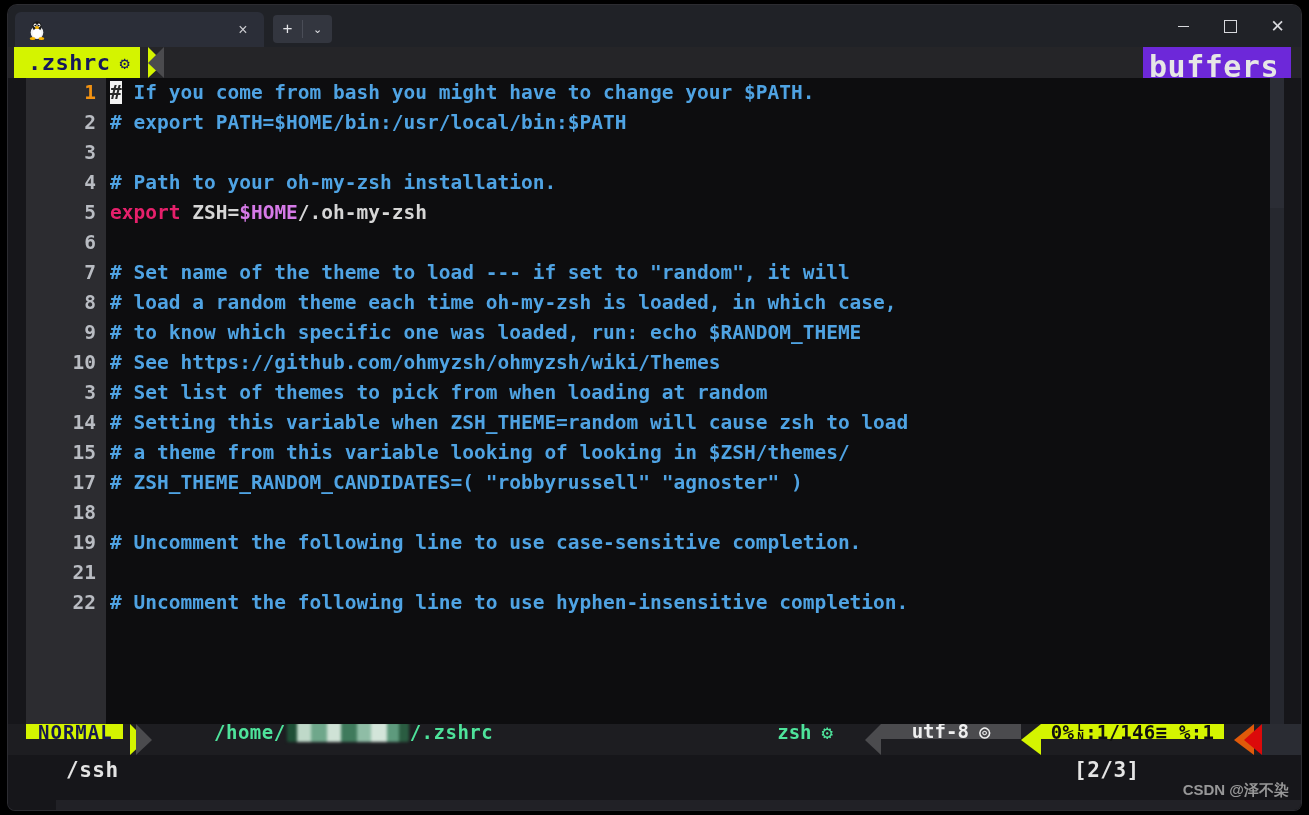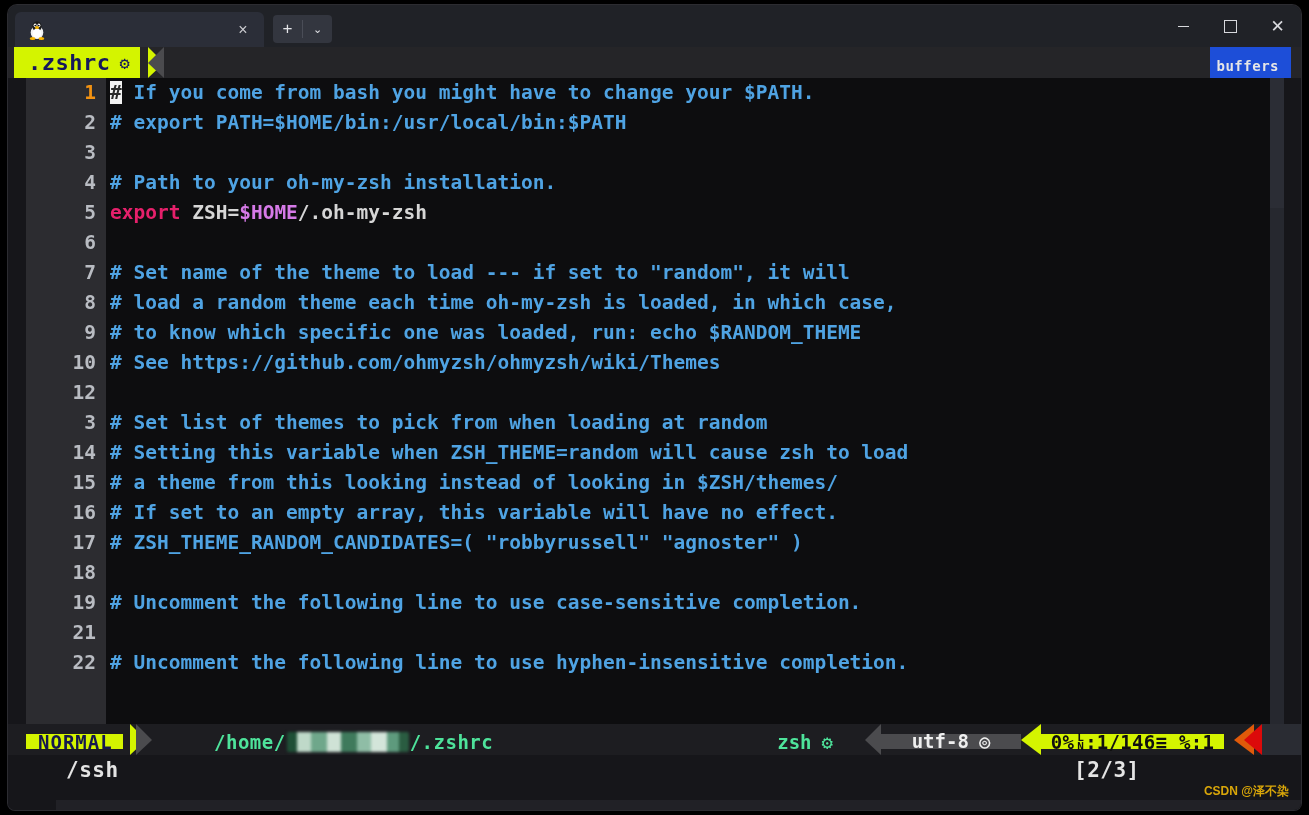--- a/index.html
+++ b/index.html
@@ -146,24 +146,24 @@
     border-top: 16px solid transparent;
     border-bottom: 15px solid transparent;
   }
   .buf-gear { margin-left: 9px; font-size: 17px; }
 
   #buf-right {
     position: absolute;
     right: 10px; top: 0;
     height: 38px;
     display: flex; align-items: center;
-    background: #1d4ed8;
+    background: #6d28d9;
     color: #e6e6e6;
     font-family: "DejaVu Sans Mono", monospace;
-    font-size: 14px;
+    font-size: 30px;
     font-weight: bold;
     padding: 0 12px 0 6px;
     letter-spacing: .5px;
   }
   #buf-right-arrow {
     position: absolute;
     right: 1137px;
     top: 0;
     width: 0; height: 0;
     border-right: 16px solid #4b4b4e;
@@ -248,21 +248,21 @@
   
   #statusline {
     position: relative;
     height: 31px;
     background: #1d1d21;
     overflow: hidden;
     font-family: "DejaVu Sans Mono", monospace;
     font-size: 19px;
     font-weight: bold;
   }
-  .sl-seg { position: absolute; top: 10px; height: 15px; display: flex; align-items: center; }
+  .sl-seg { position: absolute; top: 0; height: 15px; display: flex; align-items: center; }
   #sl-mode {
     left: 18px;
     background: #d4f400;
     color: #15184f;
     padding: 0 10px 0 12px;
     letter-spacing: 1px;
   }
   #sl-mode-arrow {
     position: absolute; left: 122px; top: 0;
     width: 0; height: 0;
@@ -384,23 +384,23 @@
   }
   #cmd-count {
     position: absolute;
     left: 1018px; top: 3px;
     color: #e4e4e4;
     letter-spacing: .5px;
   }
   #watermark {
     position: absolute;
     right: 12px; bottom: 10px;
-    color: #eab308;
+    color: #a3a3a3;
     font-family: "Liberation Sans", sans-serif;
-    font-size: 12px;
+    font-size: 15px;
     opacity: .92;
   }
   #cmd-bottom-strip {
     position: absolute;
     left: 0; bottom: 0;
     width: 1293px; height: 10px;
     background: #212126;
   }
 </style>
 </head>
@@ -467,25 +467,23 @@
           <div class="cl current"><span class="lno">1</span><span class="ctext"><span class="cursor">#</span><span class="cmt"> If you come from bash you might have to change your $PATH.</span></span></div>
           <div class="cl"><span class="lno">2</span><span class="ctext"><span class="cmt"># export PATH=$HOME/bin:/usr/local/bin:$PATH</span></span></div>
           <div class="cl"><span class="lno">3</span><span class="ctext"></span></div>
           <div class="cl"><span class="lno">4</span><span class="ctext"><span class="cmt"># Path to your oh-my-zsh installation.</span></span></div>
           <div class="cl"><span class="lno">5</span><span class="ctext"><span class="kw">export</span><span class="id"> ZSH=</span><span class="var">$HOME</span><span class="id">/.oh-my-zsh</span></span></div>
           <div class="cl"><span class="lno">6</span><span class="ctext"></span></div>
           <div class="cl"><span class="lno">7</span><span class="ctext"><span class="cmt"># Set name of the theme to load --- if set to "random", it will</span></span></div>
           <div class="cl"><span class="lno">8</span><span class="ctext"><span class="cmt"># load a random theme each time oh-my-zsh is loaded, in which case,</span></span></div>
           <div class="cl"><span class="lno">9</span><span class="ctext"><span class="cmt"># to know which specific one was loaded, run: echo $RANDOM_THEME</span></span></div>
           <div class="cl"><span class="lno">10</span><span class="ctext"><span class="cmt"># See https://github.com/ohmyzsh/ohmyzsh/wiki/Themes</span></span></div>
-          <div class="cl"><span class="lno">12</span><span class="ctext"></span></div>
           <div class="cl"><span class="lno">3</span><span class="ctext"><span class="cmt"># Set list of themes to pick from when loading at random</span></span></div>
           <div class="cl"><span class="lno">14</span><span class="ctext"><span class="cmt"># Setting this variable when ZSH_THEME=random will cause zsh to load</span></span></div>
-          <div class="cl"><span class="lno">15</span><span class="ctext"><span class="cmt"># a theme from this looking instead of looking in $ZSH/themes/</span></span></div>
-          <div class="cl"><span class="lno">16</span><span class="ctext"><span class="cmt"># If set to an empty array, this variable will have no effect.</span></span></div>
+          <div class="cl"><span class="lno">15</span><span class="ctext"><span class="cmt"># a theme from this variable looking of looking in $ZSH/themes/</span></span></div>
           <div class="cl"><span class="lno">17</span><span class="ctext"><span class="cmt"># ZSH_THEME_RANDOM_CANDIDATES=( "robbyrussell" "agnoster" )</span></span></div>
           <div class="cl"><span class="lno">18</span><span class="ctext"></span></div>
           <div class="cl"><span class="lno">19</span><span class="ctext"><span class="cmt"># Uncomment the following line to use case-sensitive completion.</span></span></div>
           <div class="cl"><span class="lno">21</span><span class="ctext"></span></div>
           <div class="cl"><span class="lno">22</span><span class="ctext"><span class="cmt"># Uncomment the following line to use hyphen-insensitive completion.</span></span></div>
         </div>
       <div id="code-right-pad"></div>
       <div id="scrollbar"></div>
       <div id="scroll-thumb"></div>
     </div>

